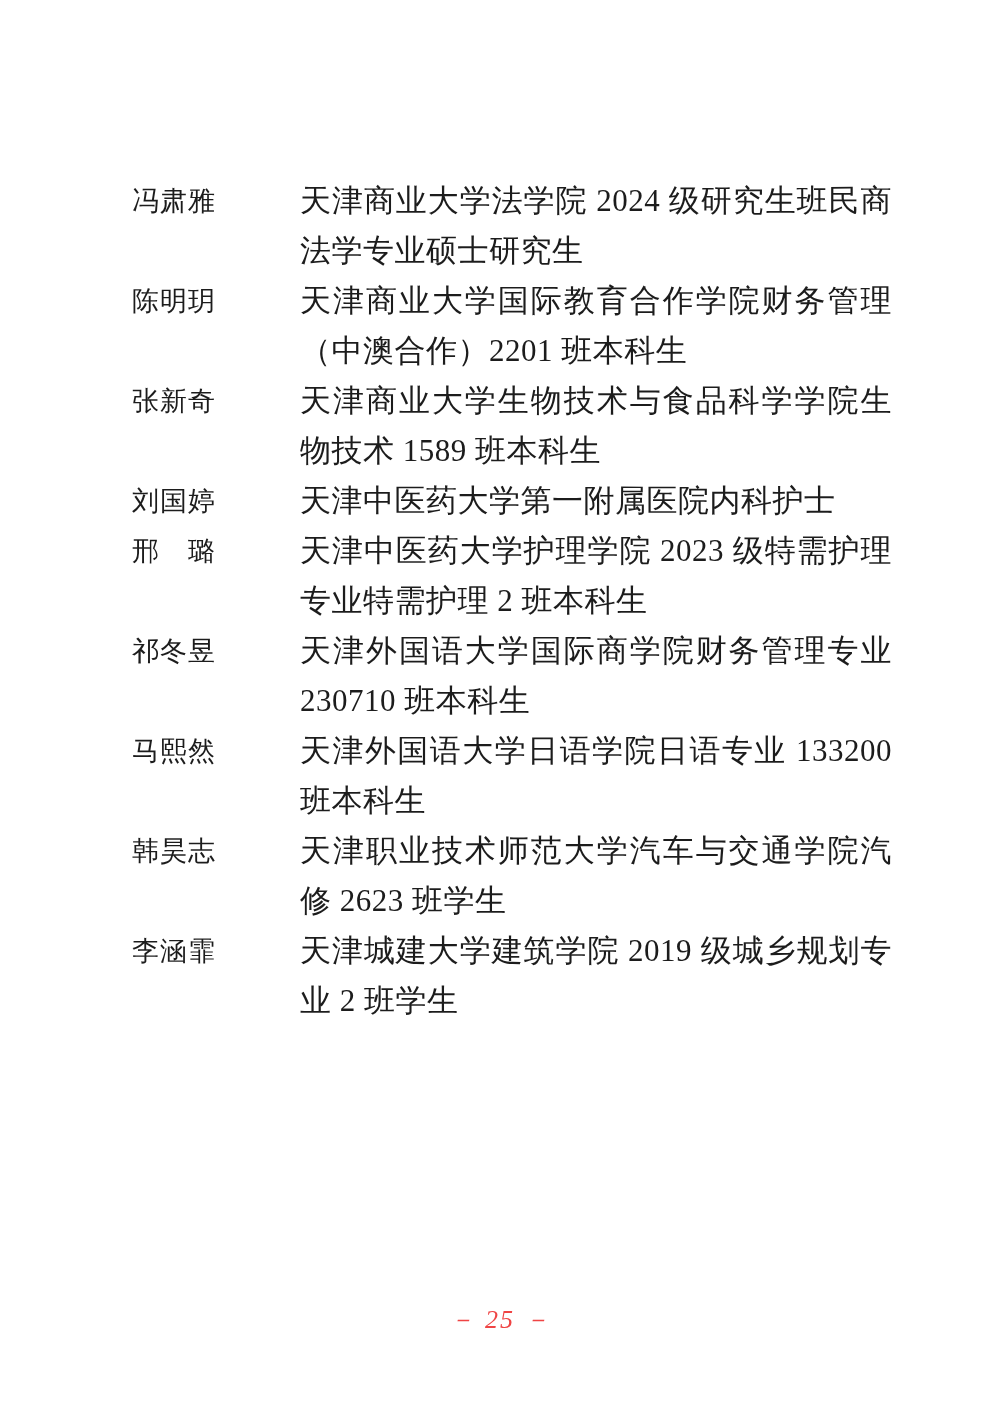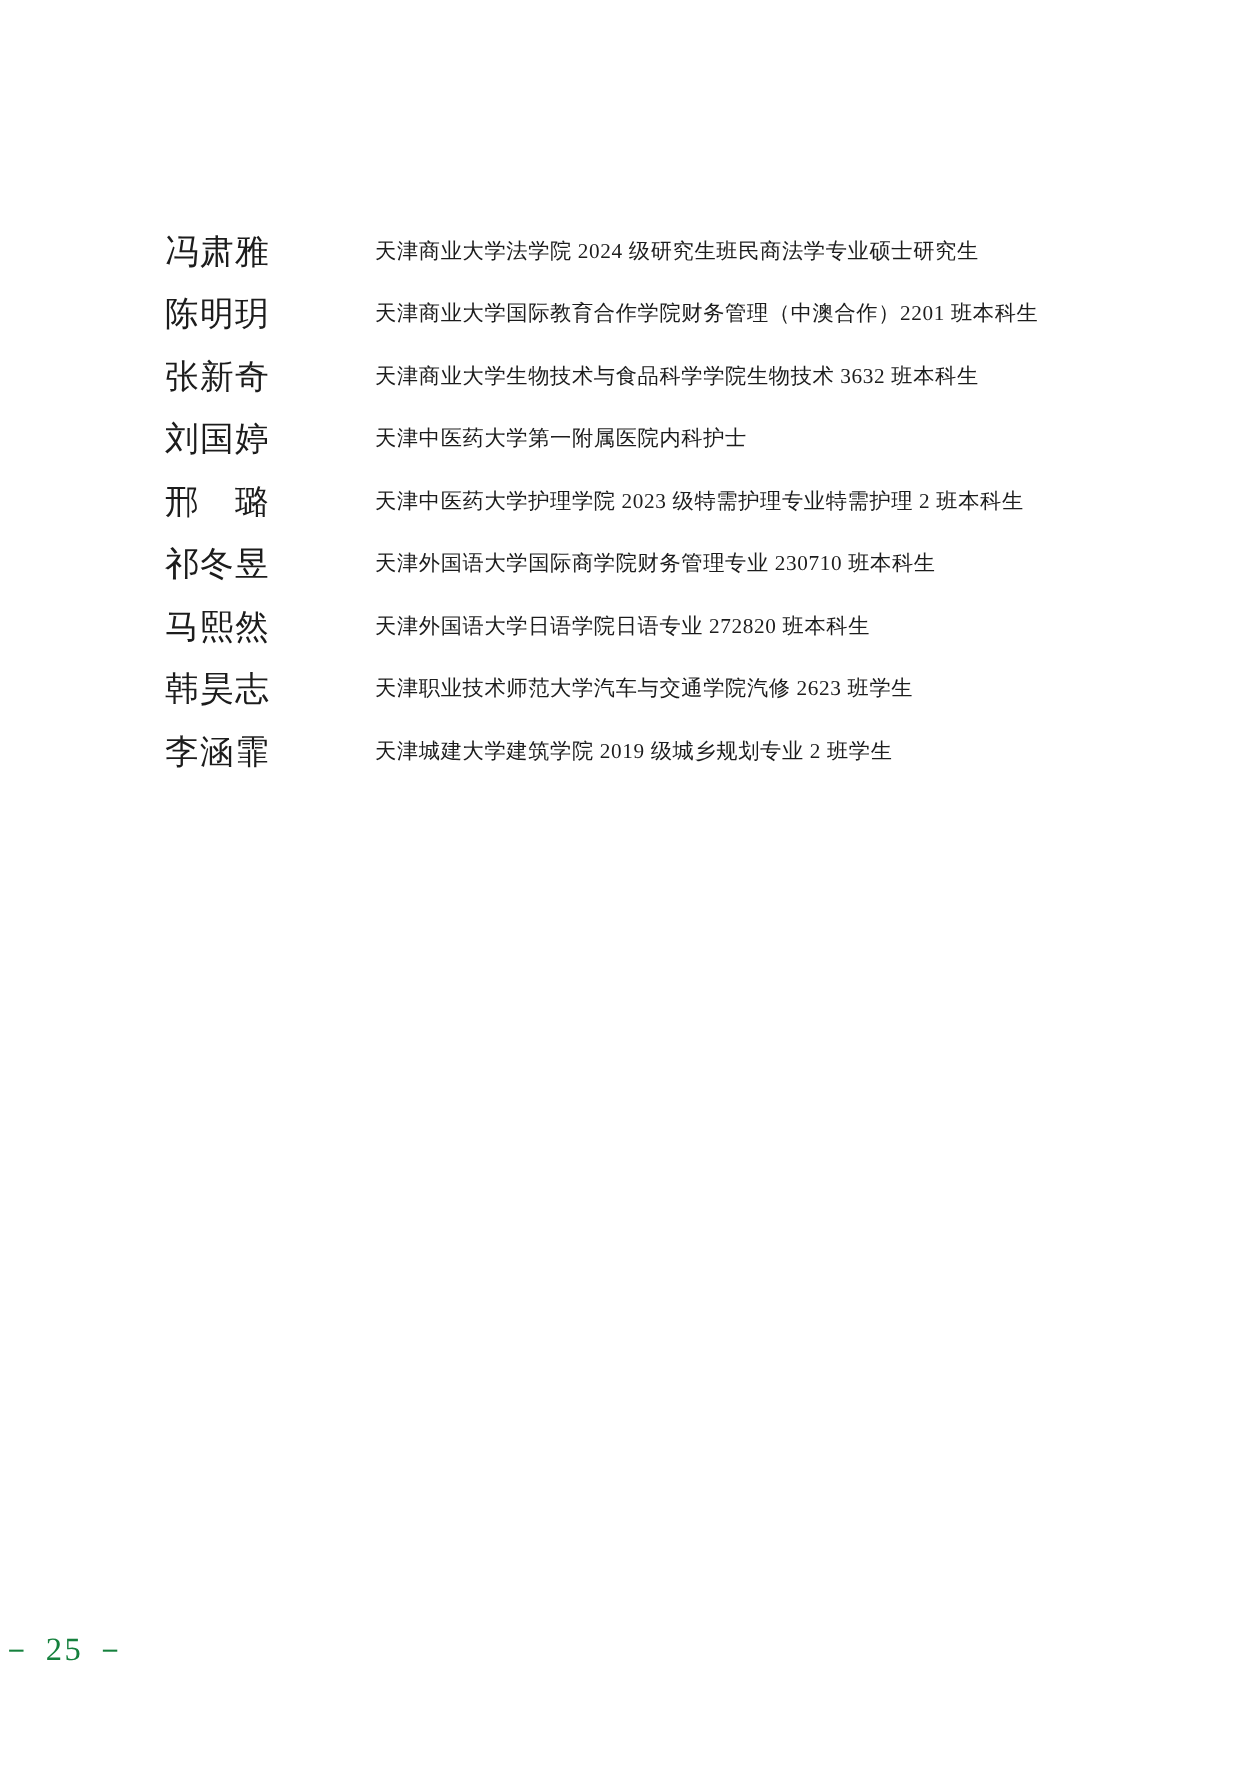--- a/index.html
+++ b/index.html
@@ -30,78 +30,79 @@
     flex: 0 0 168px;
     width: 168px;
     font-size: 27px;
     line-height: 50px;
     letter-spacing: 1px;
     white-space: pre;
   }
   .entry .desc {
     flex: 1 1 auto;
     width: 592px;
-    font-size: 17px;
+    font-size: 31px;
     line-height: 50px;
     text-align: justify;
     text-justify: inter-ideograph;
     letter-spacing: 0.5px;
   }
   .footer {
     position: absolute;
     top: 1303px;
     left: 0;
     width: 100%;
-    text-align: left;
+    text-align: center;
     font-size: 26px;
     line-height: 34px;
-    color: #15803d;
+    color: #ef4444;
     letter-spacing: 2px;
+    font-style: italic;
   }
 </style>
 </head>
 <body>
 
 <div class="page">
   <div class="list">
 
     <div class="entry">
       <span class="name">冯肃雅</span>
       <span class="desc">天津商业大学法学院 2024 级研究生班民商法学专业硕士研究生</span>
     </div>
 
     <div class="entry">
       <span class="name">陈明玥</span>
       <span class="desc">天津商业大学国际教育合作学院财务管理（中澳合作）2201 班本科生</span>
     </div>
 
     <div class="entry">
       <span class="name">张新奇</span>
-      <span class="desc">天津商业大学生物技术与食品科学学院生物技术 3632 班本科生</span>
+      <span class="desc">天津商业大学生物技术与食品科学学院生物技术 1589 班本科生</span>
     </div>
 
 
     <div class="entry">
       <span class="name">刘国婷</span>
       <span class="desc">天津中医药大学第一附属医院内科护士</span>
     </div>
 
     <div class="entry">
       <span class="name">邢　璐</span>
       <span class="desc">天津中医药大学护理学院 2023 级特需护理专业特需护理 2 班本科生</span>
     </div>
 
     <div class="entry">
       <span class="name">祁冬昱</span>
       <span class="desc">天津外国语大学国际商学院财务管理专业 230710 班本科生</span>
     </div>
 
     <div class="entry">
       <span class="name">马熙然</span>
-      <span class="desc">天津外国语大学日语学院日语专业 272820 班本科生</span>
+      <span class="desc">天津外国语大学日语学院日语专业 133200 班本科生</span>
     </div>
 
 
     <div class="entry">
       <span class="name">韩昊志</span>
       <span class="desc">天津职业技术师范大学汽车与交通学院汽修 2623 班学生</span>
     </div>
 
     <div class="entry">
       <span class="name">李涵霏</span>

